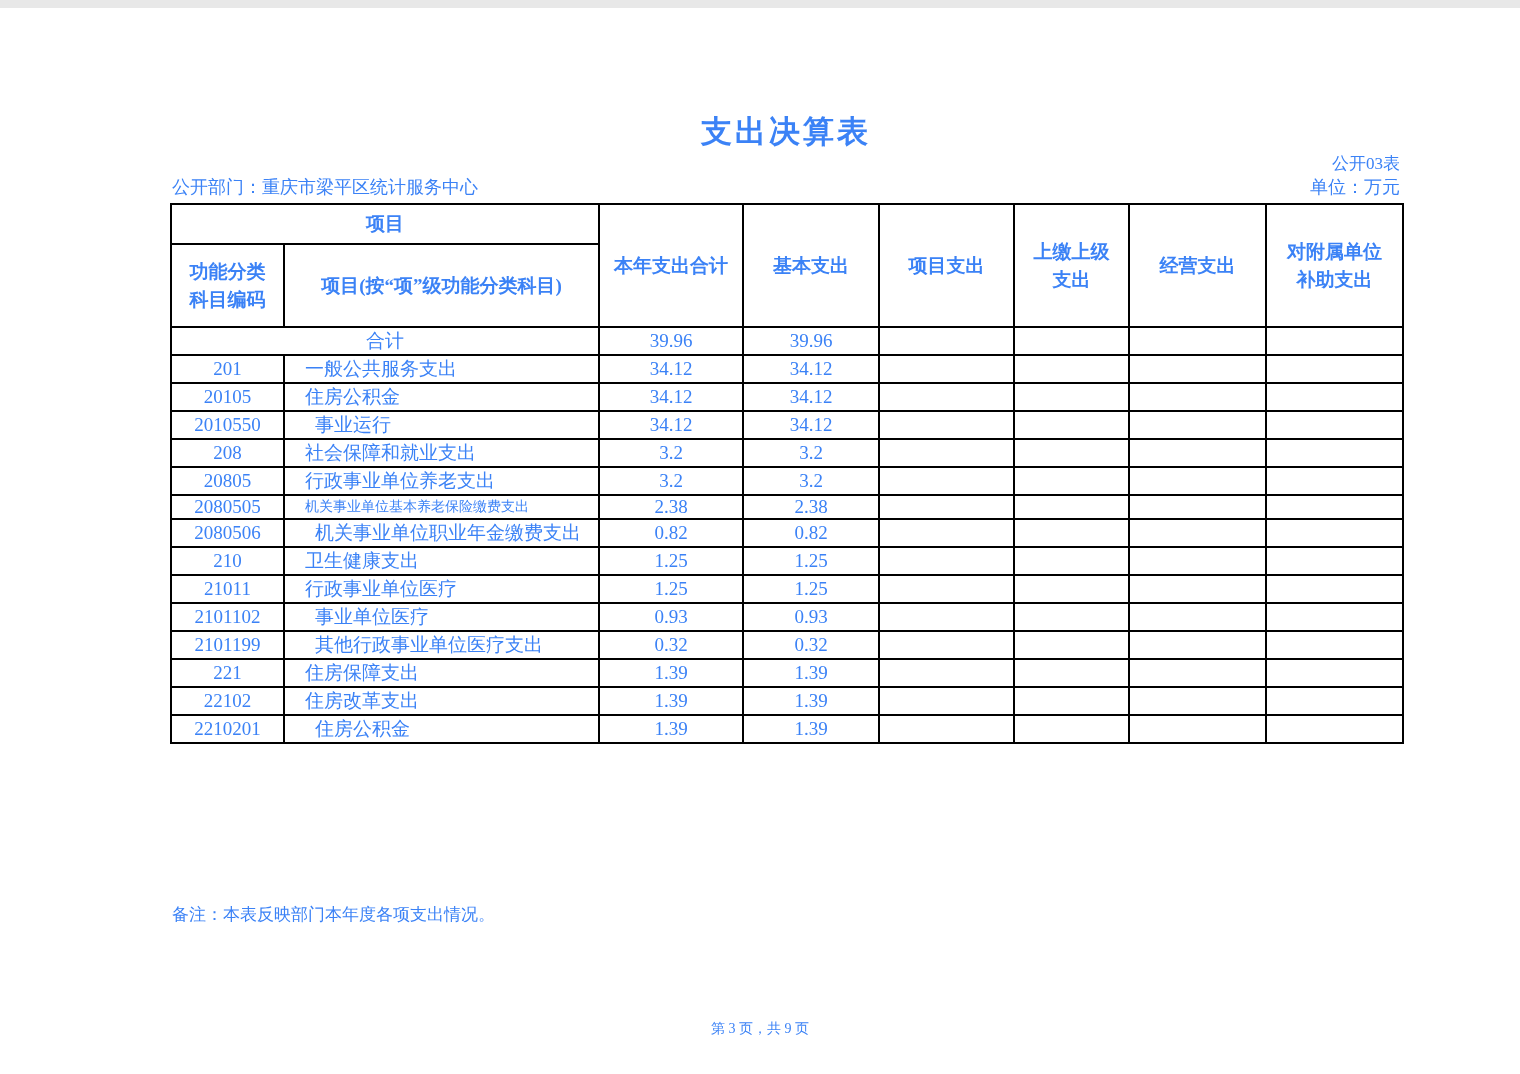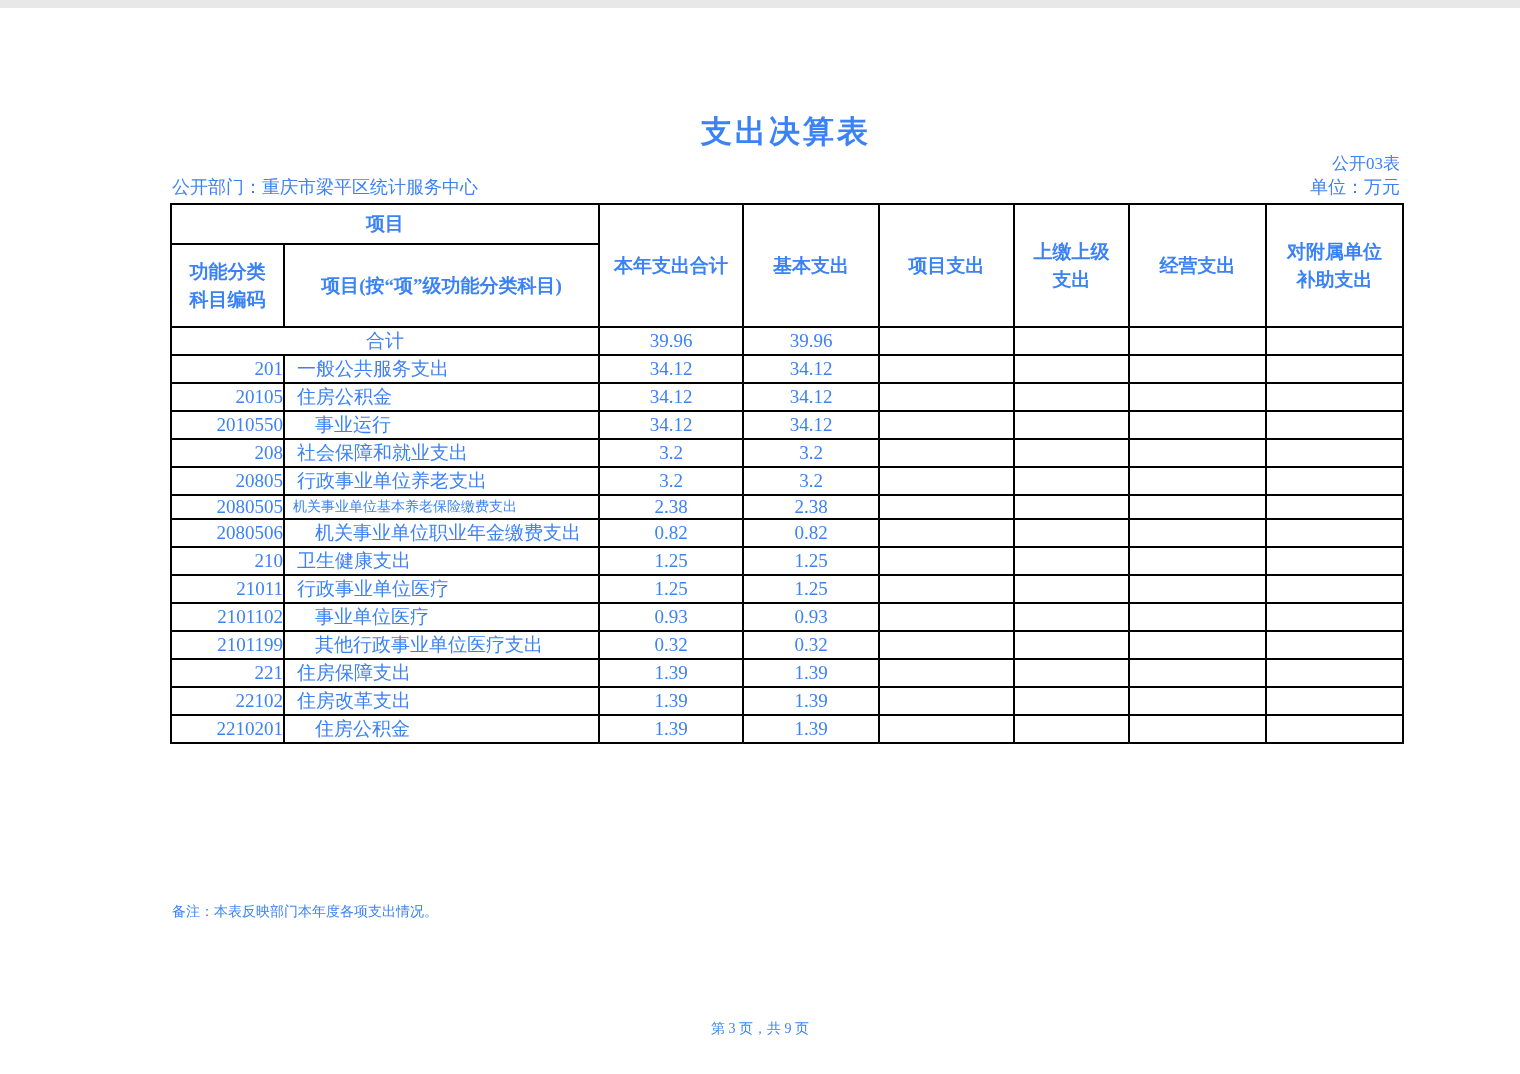--- a/index.html
+++ b/index.html
@@ -65,43 +65,43 @@
     font-weight: bold;
     text-align: center;
     line-height: 1.45;
     padding: 2px 12px;
   }
   tr.hdr-top { height: 40px; }
   tr.hdr-bottom { height: 83px; }
   tr.total-row, tbody tr.data-row { height: 22px; }
   td.code {
     font-size: 19px;
-    text-align: right;
+    text-align: center;
   }
   td.name {
     font-size: 19px;
     text-align: left;
-    padding-left: 12px;
+    padding-left: 20px;
     white-space: nowrap;
   }
   td.name.indent { padding-left: 30px; }
-  td.name.shrink { font-size: 14px; padding-left: 8px; }
+  td.name.shrink { font-size: 14px; padding-left: 20px; }
   td.num {
     font-size: 19px;
     text-align: center;
   }
   td.total-label {
     font-size: 19px;
     text-align: center;
   }
   .note {
     position: absolute;
     top: 895px;
     left: 2px;
-    font-size: 14px;
+    font-size: 17px;
   }
   .footer {
     position: absolute;
     top: 1012px;
     left: 0;
     width: 100%;
     text-align: center;
     font-size: 14px;
   }
 </style>

